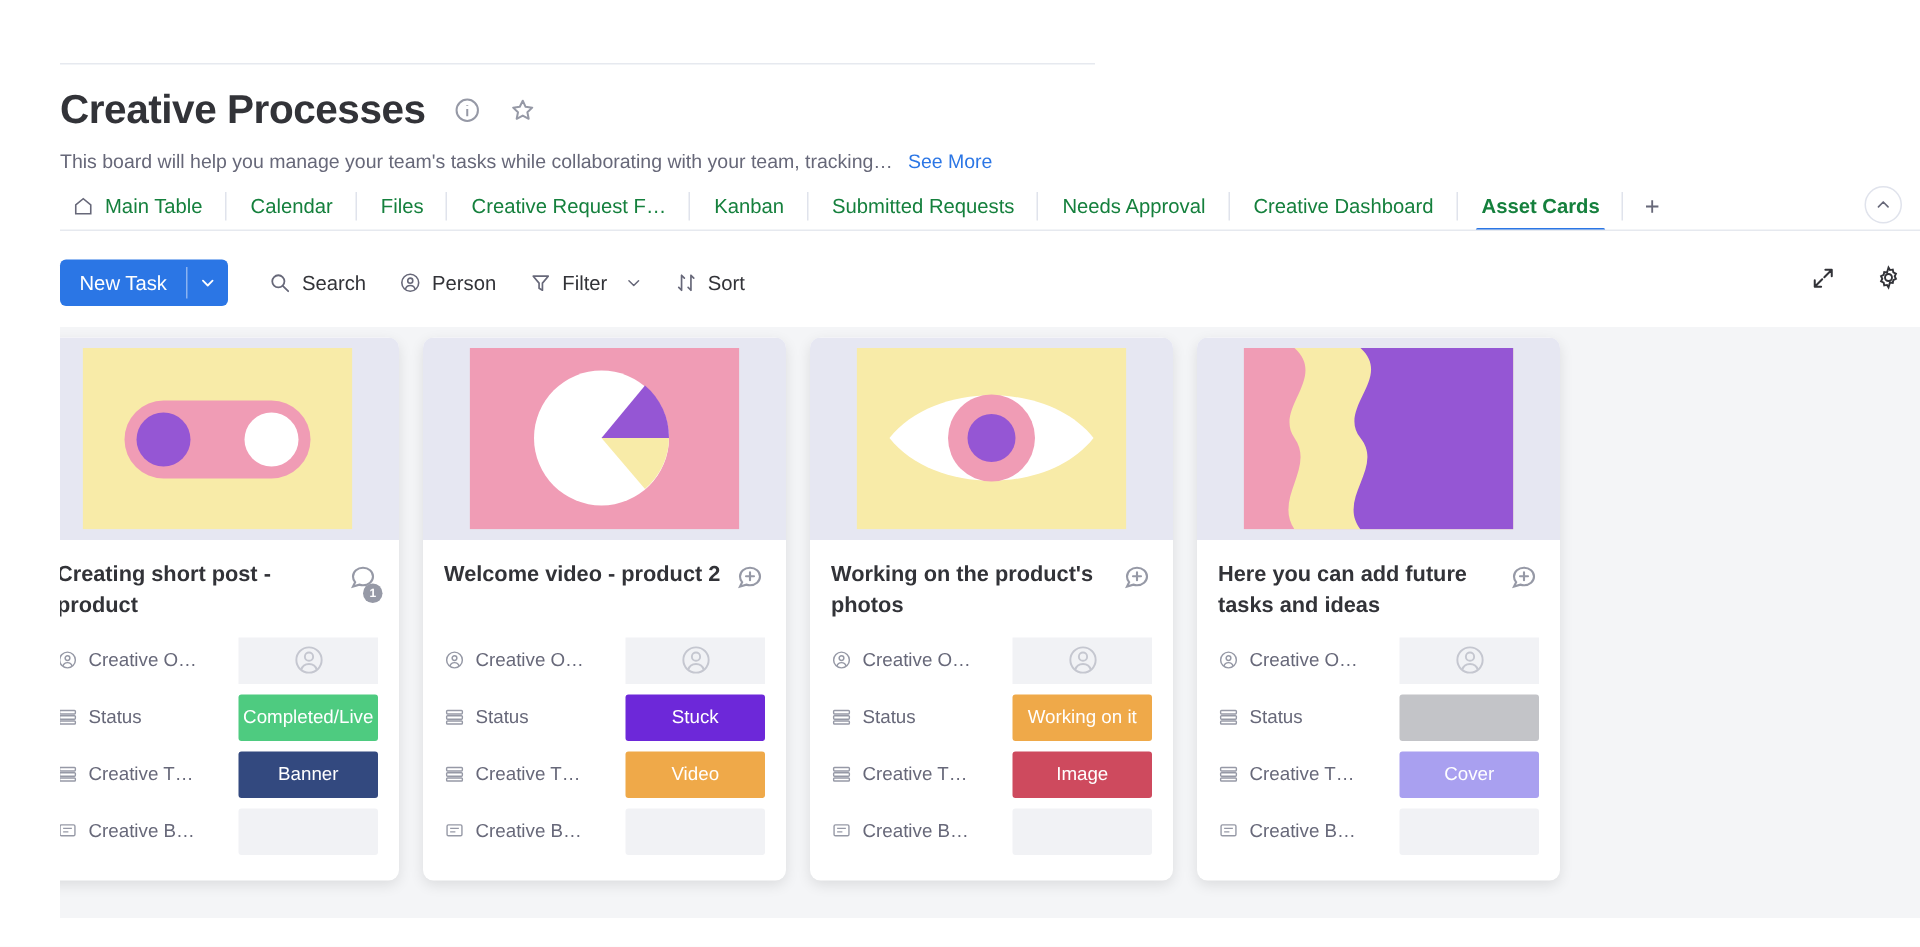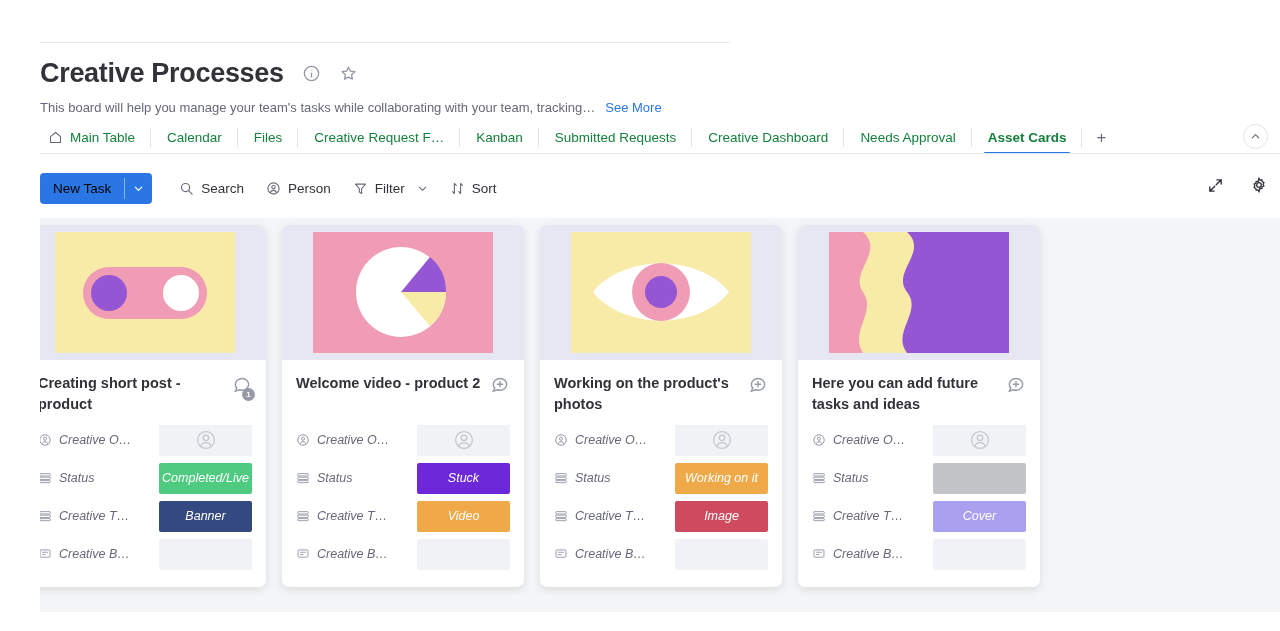--- a/index.html
+++ b/index.html
@@ -60,21 +60,21 @@
   .toolbar {
     position: absolute; left: 40px; top: 172px; width: 1240px; height: 33px;
     display: flex; align-items: center; gap: 4px;
   }
   .newtask {
     display: flex; height: 31px; border-radius: 4px; overflow: hidden;
     background: #2b76e5; cursor: pointer; margin-right: 14px;
   }
   .newtask .lbl {
     display: flex; align-items: center; padding: 0 13px;
-    color: #000000; font-size: 13.5px; font-weight: 400;
+    color: #ffffff; font-size: 13.5px; font-weight: 400;
   }
   .newtask .divider { width: 1px; background: rgba(255,255,255,.45); margin: 5px 0; }
   .newtask .arrow { display: flex; align-items: center; padding: 0 8px; color:#fff; }
   .tool {
     display: flex; align-items: center; gap: 7px; height: 30px;
     padding: 0 9px; border-radius: 4px; font-size: 13.5px; color: #323338;
     cursor: pointer;
   }
   .tool svg { color: #676879; display: block; }
   .toolbar-right {
@@ -108,21 +108,21 @@
     flex: 1; font-size: 14.5px; font-weight: 700; color: #323338;
     line-height: 21px; min-height: 42px;
   }
   .comment-ico { flex: 0 0 auto; margin-top: 1px; position: relative; cursor: pointer; }
   .badge {
     position: absolute; right: -3px; bottom: -3px; width: 13px; height: 13px;
     border-radius: 50%; background: #9699a6; color: #fff; font-size: 8px;
     display: flex; align-items: center; justify-content: center; font-weight: 700;
   }
   .rows { margin-top: 6px; }
-  .row { display: flex; align-items: center; height: 38px; gap: 15px; font-style: italic; }
+  .row { display: flex; align-items: center; height: 38px; gap: 15px; }
   .row .rlabel {
     flex: 0 0 106px; display: flex; align-items: center; gap: 7px;
     font-size: 12.5px; color: #676879; white-space: nowrap; overflow: hidden;
   }
   .row .rlabel svg { flex: 0 0 auto; color: #9699a6; }
   .chip {
     flex: 1; height: 31px; border-radius: 2px; background: #f1f2f5;
     display: flex; align-items: center; justify-content: center;
     color: #fff; font-size: 12.5px; cursor: pointer;
   }
@@ -182,25 +182,25 @@
     </div>
     <div class="tab">
       <span>Kanban</span>
       <span class="sep"></span>
     </div>
     <div class="tab">
       <span>Submitted Requests</span>
       <span class="sep"></span>
     </div>
     <div class="tab">
+      <span>Needs Approval</span>
+      <span class="sep"></span>
+    </div>
+    <div class="tab">
       <span>Creative Dashboard</span>
-      <span class="sep"></span>
-    </div>
-    <div class="tab">
-      <span>Needs Approval</span>
       <span class="sep"></span>
     </div>
     <div class="tab active">
       <span>Asset Cards</span>
       <span class="sep"></span>
     </div>
     <div class="tab-plus">+</div>
   </div>
   <div class="tabbar-rule"></div>
 

